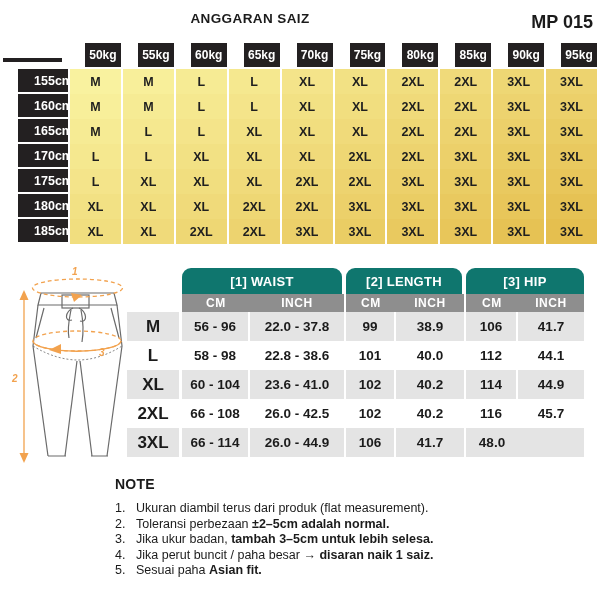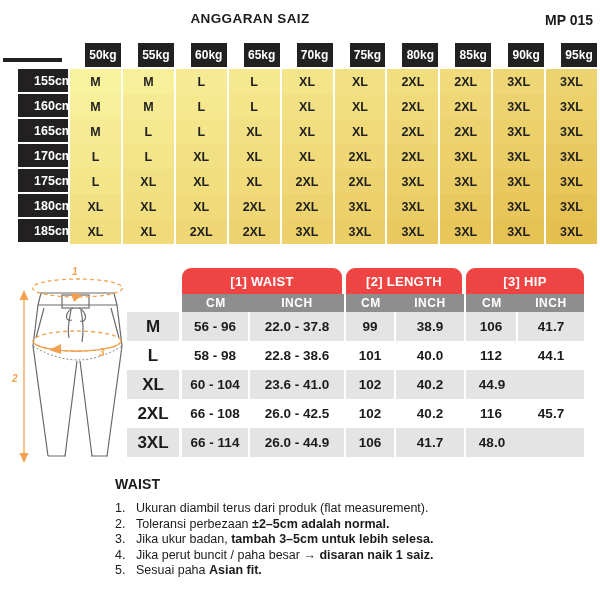--- a/index.html
+++ b/index.html
@@ -2,21 +2,21 @@
 <html><head>
 <meta charset="utf-8">
 <style>
   html,body { margin:0; padding:0; background:#fff; }
   .canvas { position:relative; width:600px; height:600px; background:#ffffff;
             font-family:"Liberation Sans", sans-serif; color:#1b1b1b; overflow:hidden; }
 
   
   .title { position:absolute; top:11px; left:0; width:500px; text-align:center;
            font-weight:bold; font-size:13.5px; letter-spacing:.4px; }
-  .code  { position:absolute; top:12px; right:7px; font-weight:bold; font-size:14px;margin-left:28px; }
+  .code  { position:absolute; top:12px; right:7px; font-weight:bold; font-size:18px;margin-left:28px; }
   .corner-line { position:absolute; left:3px; top:58px; width:59px; height:4px; background:#232021; }
 
   
   .matrix { position:absolute; left:18px; top:43px; width:579px; }
   .mx-head { display:grid; grid-template-columns:50px repeat(10,1fr); column-gap:17px;
              height:24px; margin-bottom:2px; }
   .mx-h { background:#232021; color:#fff; font-weight:bold; font-size:12px;
           display:flex; align-items:center; justify-content:center; }
   .mx-h.spacer { background:transparent; }
   .mx-grid { display:grid; grid-template-columns:50px repeat(10,1fr); column-gap:2px;
@@ -24,21 +24,21 @@
   .mx-label { background:#232021; color:#fff; font-weight:bold; font-size:12.5px;
               display:flex; align-items:center; justify-content:center;
               height:23px; align-self:start;padding-left:21px; }
   .mx-cell { font-weight:bold; font-size:12.5px; color:#1f1f1f;
              display:flex; align-items:center; justify-content:center; }
 
   
   .mt { position:absolute; left:127px; top:268px; width:457px; }
   .mt-groups { display:flex; height:26px; }
   .mt-gspacer { width:55px; flex:0 0 auto; }
-  .mt-group { background:#ef4444; color:#fff; font-weight:bold; font-size:13px;
+  .mt-group { background:#0f766e; color:#fff; font-weight:bold; font-size:13px;
               border-radius:9px 9px 0 0; display:flex; align-items:center;
               justify-content:center; letter-spacing:.3px; box-sizing:border-box; }
   .mt-group:nth-child(2){ width:160px; margin-right:4px; }
   .mt-group:nth-child(3){ width:116px; margin-right:4px; }
   .mt-group:nth-child(4){ width:118px; }
   .mt-subs { display:grid; grid-template-columns:55px 68px 96px 50px 70px 52px 66px; height:18px; }
   .mt-sub { background:#8E8E8E; color:#fff; font-weight:bold; font-size:12px; letter-spacing:.6px;
             display:flex; align-items:center; justify-content:center; box-sizing:border-box; }
   .mt-sub.spacer { background:transparent; }
   .mt-sub.gsep { border-right:2px solid #fff; }
@@ -229,20 +229,21 @@
           <div class="cell">40.0</div>
           <div class="cell">112</div>
           <div class="cell">44.1</div>
         </div>
         <div class="mt-row odd">
           <div class="cell size">XL</div>
           <div class="cell">60 - 104</div>
           <div class="cell">23.6 - 41.0</div>
           <div class="cell">102</div>
           <div class="cell">40.2</div>
+          <div class="cell">114</div>
           <div class="cell">44.9</div>
         </div>
         <div class="mt-row">
           <div class="cell size">2XL</div>
           <div class="cell">66 - 108</div>
           <div class="cell">26.0 - 42.5</div>
           <div class="cell">102</div>
           <div class="cell">40.2</div>
           <div class="cell">116</div>
           <div class="cell">45.7</div>
@@ -252,21 +253,21 @@
           <div class="cell">66 - 114</div>
           <div class="cell">26.0 - 44.9</div>
           <div class="cell">106</div>
           <div class="cell">41.7</div>
           <div class="cell">48.0</div>
         </div>
       </div>
   </div>
 
   <div class="note">
-    <div class="note-title">WAIST</div>
+    <div class="note-title">NOTE</div>
     <div id="note-list">
         <div class="note-line">
           <div class="note-num">1.</div>
           <div class="note-text"><span>Ukuran diambil terus dari produk (flat measurement).</span></div>
         </div>
         <div class="note-line">
           <div class="note-num">2.</div>
           <div class="note-text"><span>Toleransi perbezaan </span><span class="note-bold">±2–5cm adalah normal.</span></div>
         </div>
         <div class="note-line">

